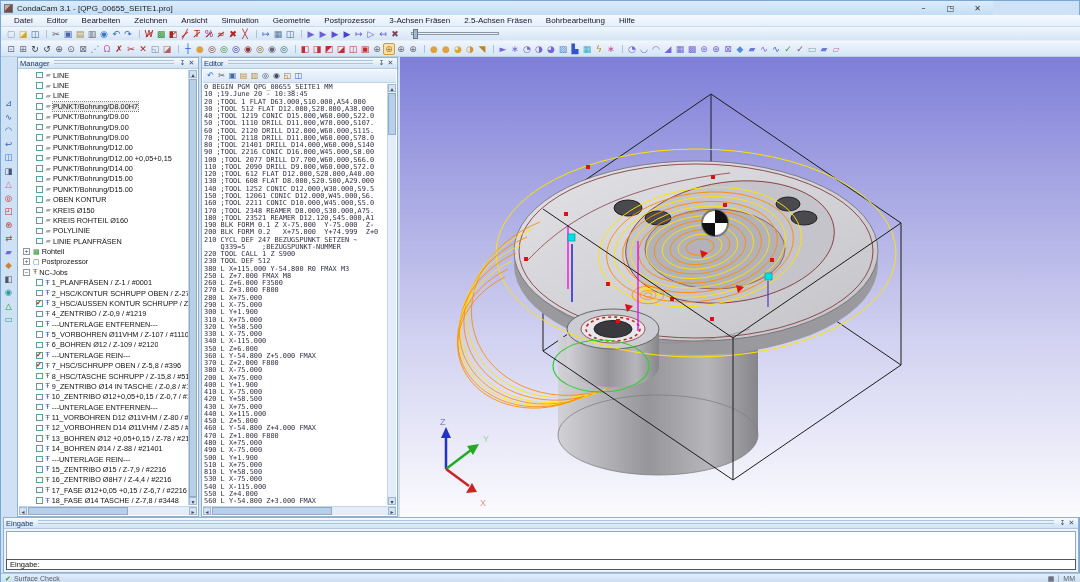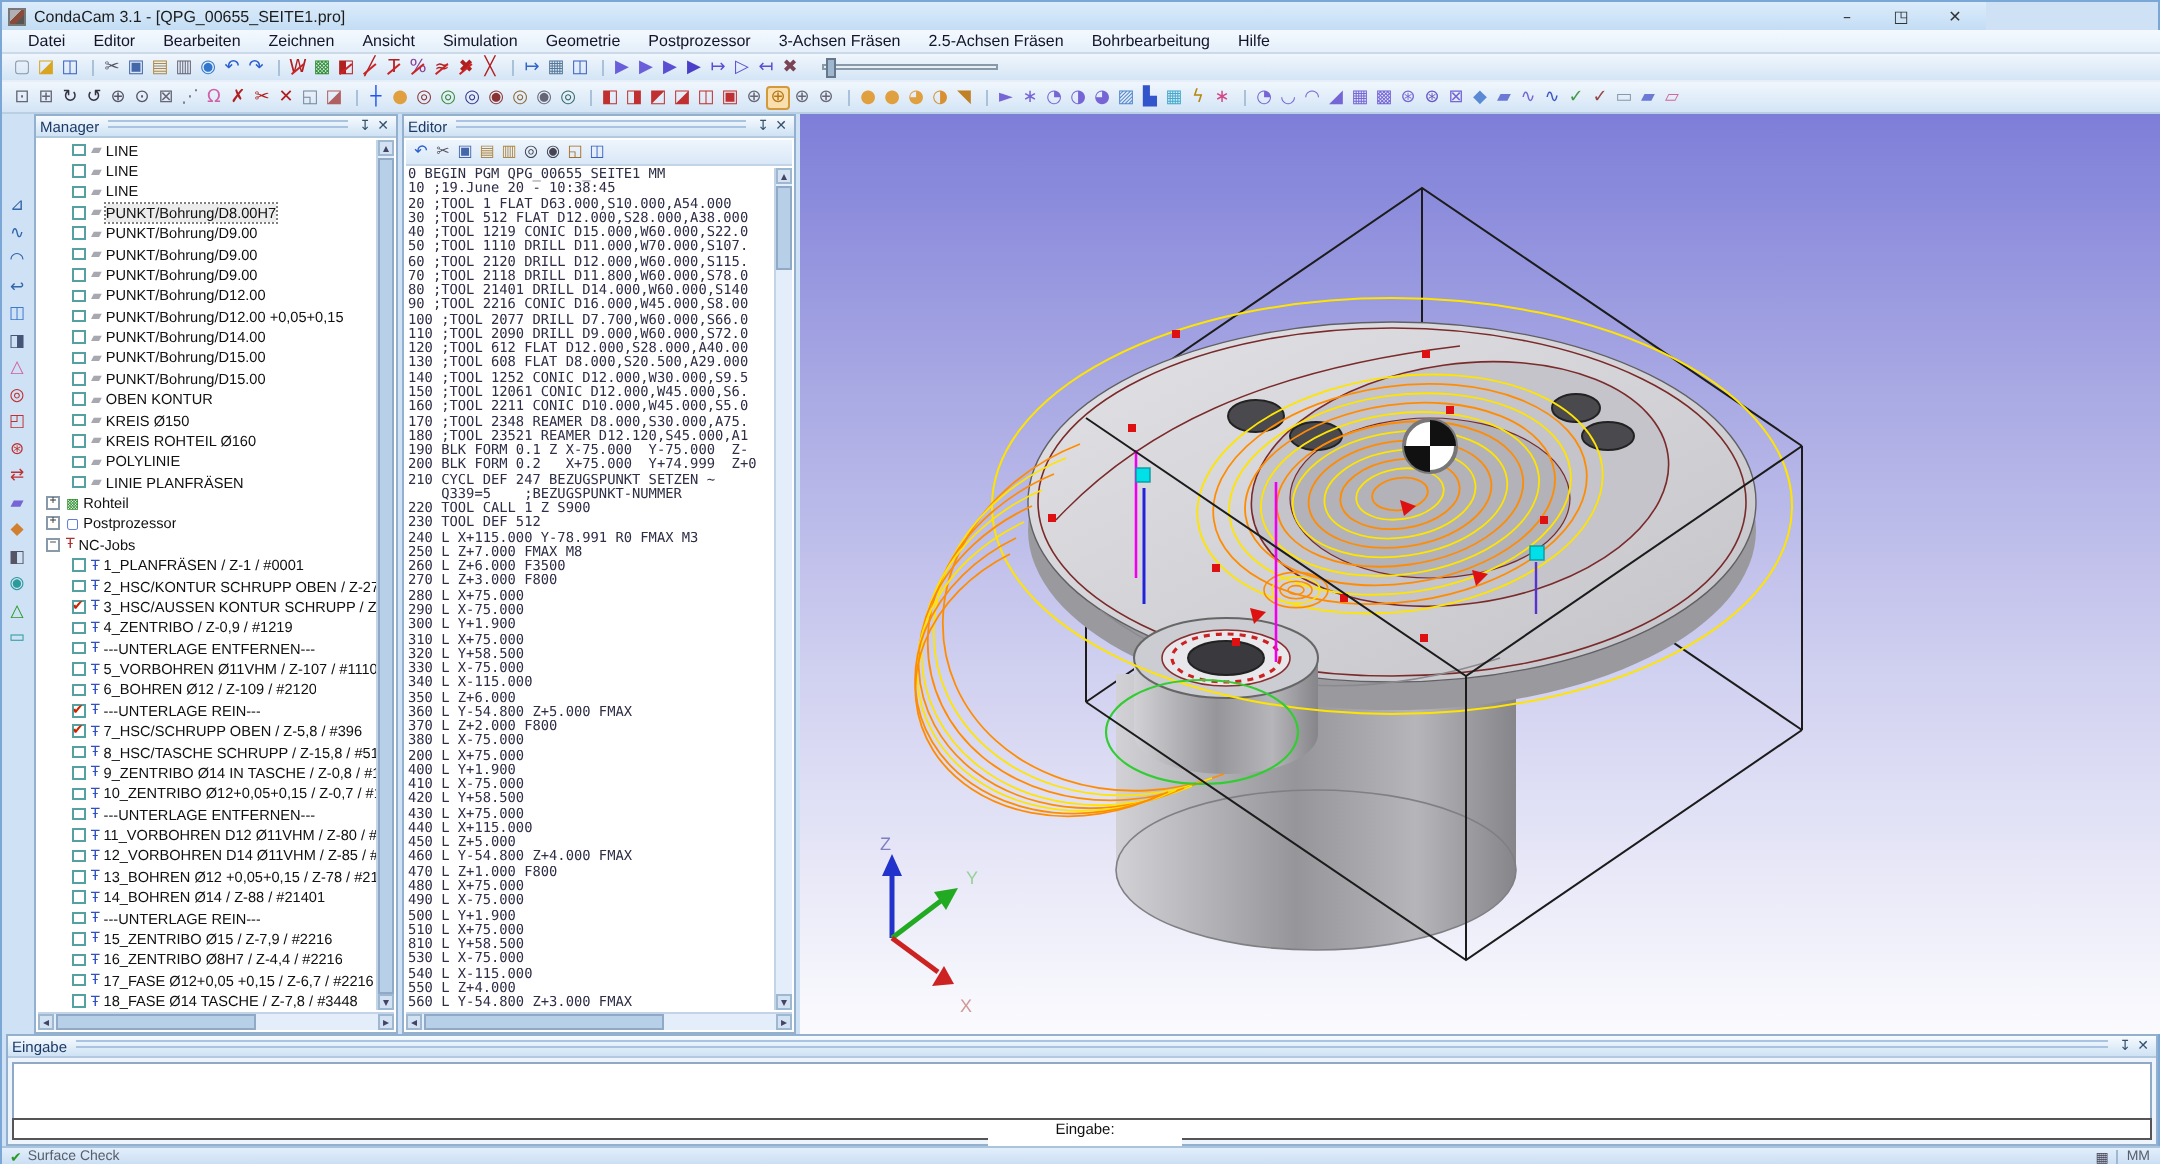--- a/index.html
+++ b/index.html
@@ -92,21 +92,21 @@
   .cline { white-space:pre; height:7.28px; overflow:hidden; }
 
   
   .viewport { position:absolute; left:399px; top:56px; width:681px; height:460px;
     background:linear-gradient(#7e7ed9 0%, #a9a9e4 30%, #d2d2f1 62%, #fbfbfe 100%); }
 
   
   .eingabe { left:2px; top:516px; width:1076px; height:56px; background:#eef4fb; }
   .e-area { position:absolute; left:2px; right:2px; top:13px; height:31px; background:#fff; border:1px solid #8fa9c6; }
   .e-prompt { position:absolute; left:2px; right:2px; bottom:2px; height:11px; background:#fff; border:1px solid #555;
-    display:flex; align-items:center; padding-left:3px;flex-direction:column; }
+    display:flex; align-items:center; padding-left:3px; }
   .e-prompt .plabel2 { font-size:7.5px; color:#111; }
   .e-input { border:none; outline:none; flex:1; height:9px; font-size:7.5px; font-family:"Liberation Sans",sans-serif; }
 
   
   .statusbar { position:absolute; left:0; top:572px; width:1080px; height:10px;
     background:linear-gradient(#e2eefb,#c9ddf2); border-top:1px solid #aac4de; display:flex; align-items:center;
     font-size:7px; color:#555e6a; }
   .status-check { color:#2a9a2a; font-size:7px; margin:0 3px 0 4px; font-family:"DejaVu Sans",sans-serif; }
   .status-right { margin-left:auto; display:flex; align-items:center; gap:4px; padding-right:6px; }
   .status-sep { width:1px; height:7px; background:#9fb8d2; }
@@ -576,21 +576,21 @@
         <div class="cline">150 ;TOOL 12061 CONIC D12.000,W45.000,S6.</div>
         <div class="cline">160 ;TOOL 2211 CONIC D10.000,W45.000,S5.0</div>
         <div class="cline">170 ;TOOL 2348 REAMER D8.000,S30.000,A75.</div>
         <div class="cline">180 ;TOOL 23521 REAMER D12.120,S45.000,A1</div>
         <div class="cline">190 BLK FORM 0.1 Z X-75.000  Y-75.000  Z-</div>
         <div class="cline">200 BLK FORM 0.2   X+75.000  Y+74.999  Z+0</div>
         <div class="cline">210 CYCL DEF 247 BEZUGSPUNKT SETZEN ~</div>
         <div class="cline">    Q339=5    ;BEZUGSPUNKT-NUMMER</div>
         <div class="cline">220 TOOL CALL 1 Z S900</div>
         <div class="cline">230 TOOL DEF 512</div>
-        <div class="cline">240 L X+115.000 Y-78.991 R0 FMAX M3</div>
+        <div class="cline">380 L X+115.000 Y-54.800 R0 FMAX M3</div>
         <div class="cline">250 L Z+7.000 FMAX M8</div>
         <div class="cline">260 L Z+6.000 F3500</div>
         <div class="cline">270 L Z+3.000 F800</div>
         <div class="cline">280 L X+75.000</div>
         <div class="cline">290 L X-75.000</div>
         <div class="cline">300 L Y+1.900</div>
         <div class="cline">310 L X+75.000</div>
         <div class="cline">320 L Y+58.500</div>
         <div class="cline">330 L X-75.000</div>
         <div class="cline">340 L X-115.000</div>

